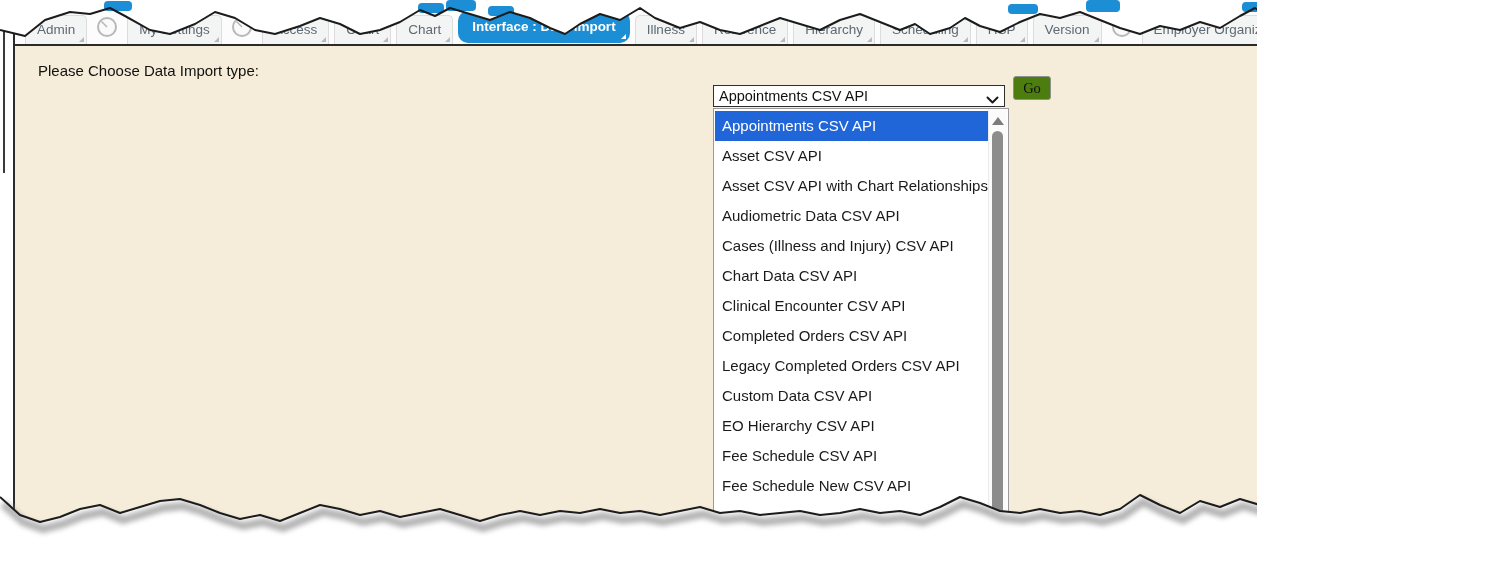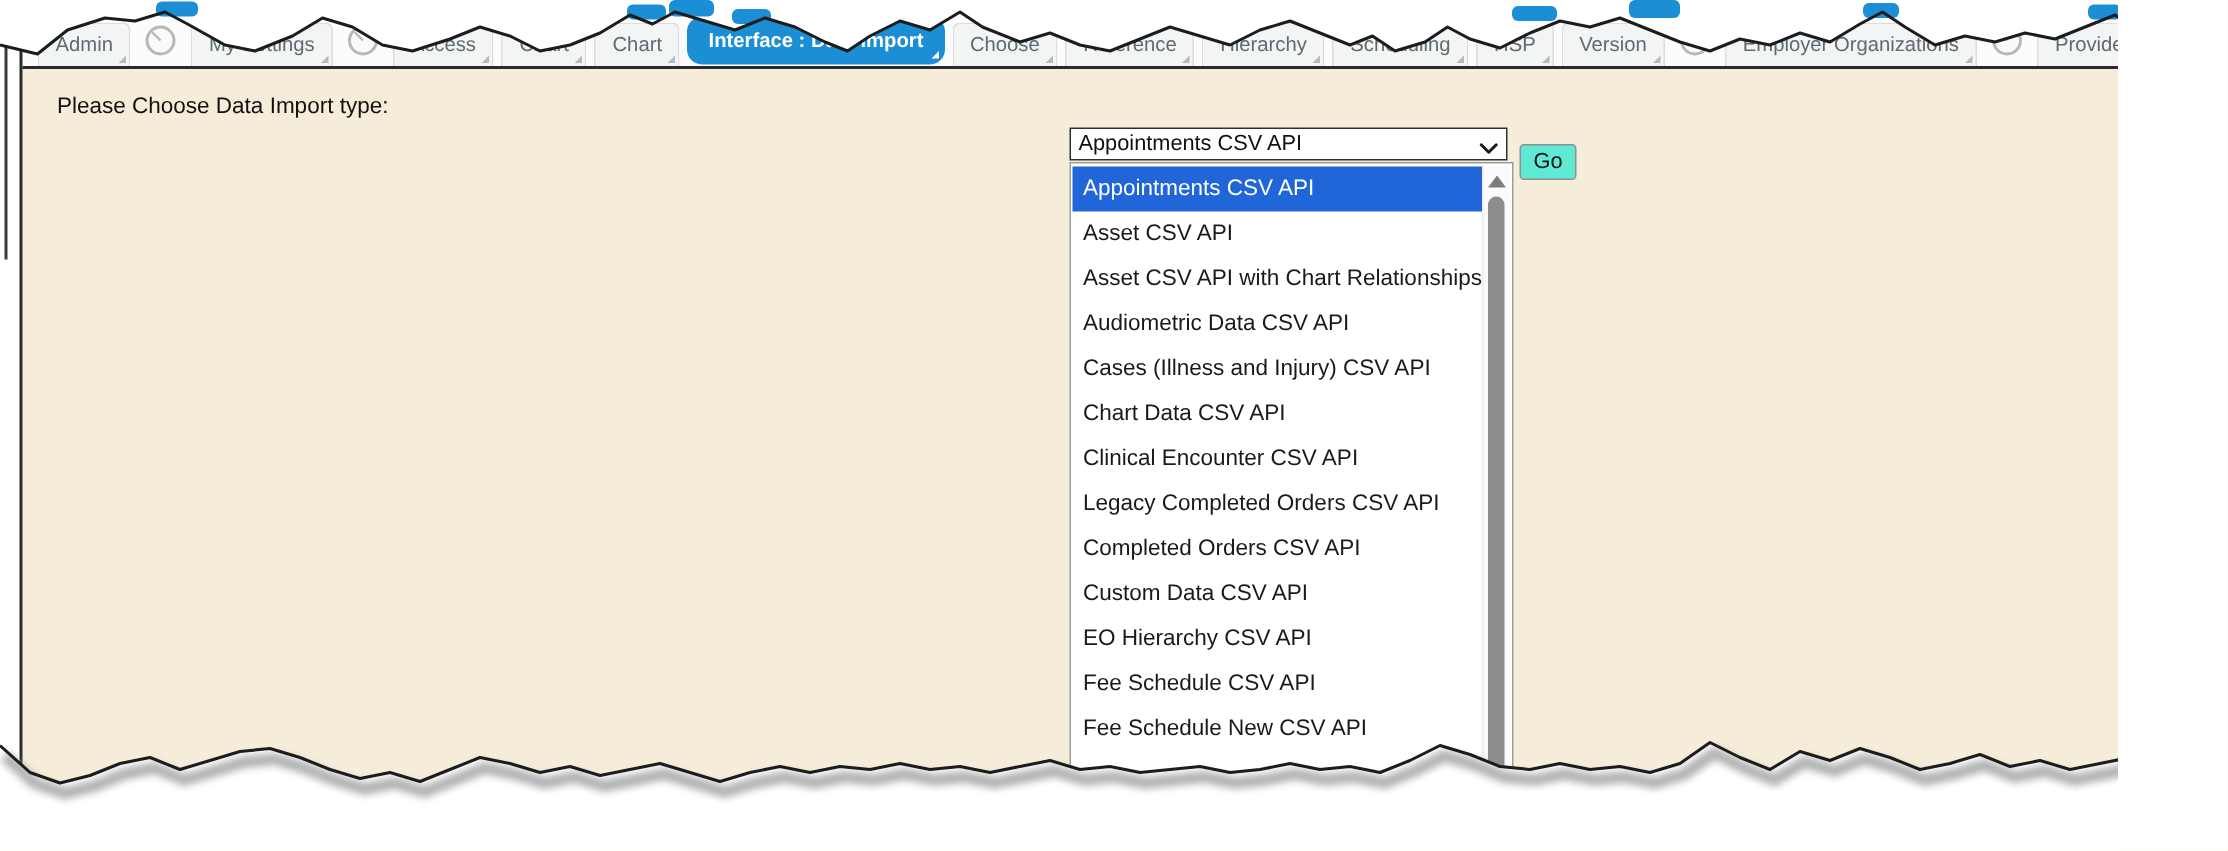--- a/index.html
+++ b/index.html
@@ -1,16 +1,16 @@
 <!DOCTYPE html>
 <html><head>
 <meta charset="utf-8">
 <style>
   html,body{margin:0;padding:0;background:#fff;}
-  .screen{position:relative;width:1412px;height:567px;background:#fff;overflow:hidden;
+  .screen{position:relative;width:1257px;height:567px;background:#fff;overflow:hidden;
           font-family:"Liberation Sans",sans-serif;}
 
   
   .edge-left-outer{position:absolute;left:3px;top:28px;width:2px;height:145px;background:#3a3a3a;z-index:4;}
   .edge-left{position:absolute;left:13px;top:8px;width:2px;height:502px;background:#2b2b2b;z-index:4;}
   .edge-right{position:absolute;left:1452px;top:24px;width:3px;height:488px;background:#2b2b2b;
               box-shadow:5px 4px 5px rgba(90,90,90,.55);z-index:4;}
 
   
   .tabbar{position:absolute;left:15px;top:4px;width:1437px;height:42px;background:#fcfcfc;
@@ -28,23 +28,23 @@
 
   
   .panel{position:absolute;left:15px;top:46px;width:1437px;height:480px;background:#f5ecd9;z-index:1;}
   .prompt{position:absolute;left:38px;top:62px;font-size:15px;color:#111;z-index:2;}
 
   
   .select-box{position:absolute;left:713px;top:85px;width:292px;height:22px;background:#fff;
       border:1px solid #2e2e2e;box-sizing:border-box;display:flex;align-items:center;
       font-size:14.5px;color:#111;padding-left:5px;z-index:2;cursor:pointer;}
   .select-box .chev{position:absolute;right:5px;top:6px;}
-  .go-btn{position:absolute;left:1013px;top:96px;width:38px;height:24px;background:#5eead4;
+  .go-btn{position:absolute;left:1013px;top:76px;width:38px;height:24px;background:#4d7c0f;
       border:1px solid #8f8f8f;border-radius:3px;font-size:14.5px;color:#111;
-      font-family:Liberation Sans, sans-serif;z-index:2;cursor:pointer;}
+      font-family:Liberation Serif, serif;z-index:2;cursor:pointer;}
 
   
   .listbox{position:absolute;left:713px;top:108px;width:296px;height:436px;background:#fff;
       border:1px solid #9b9b9b;box-sizing:border-box;z-index:3;}
   .opts{position:absolute;left:1px;top:2px;right:19px;}
   .opt{height:30px;line-height:30px;padding-left:7px;font-size:15px;color:#1a1a1a;
       white-space:nowrap;overflow:hidden;cursor:pointer;}
   .opt.selected{background:#2166d8;color:#fff;}
   .scrollbar{position:absolute;top:1px;right:1px;bottom:1px;width:18px;background:#fbfbfb;
       border-left:1px solid #ececec;}
@@ -73,21 +73,21 @@
         </svg></div>
     <div class="tab"><span>My Settings</span><span class="corner"></span></div>
     <div class="tab icon-tab"><svg width="24" height="24" viewBox="0 0 24 24">
           <circle cx="12" cy="13" r="9" fill="#fafafa" stroke="#b8b8b8" stroke-width="2"></circle>
           <line x1="12" y1="13" x2="6.5" y2="7.5" stroke="#b8b8b8" stroke-width="1.6"></line>
         </svg></div>
     <div class="tab"><span>Access</span><span class="corner"></span></div>
     <div class="tab"><span>Chart</span><span class="corner"></span></div>
     <div class="tab"><span>Chart</span><span class="corner"></span></div>
     <div class="tab active"><span>Interface : Data Import</span><span class="corner"></span></div>
-    <div class="tab"><span>Choose</span><span class="corner"></span></div>
+    <div class="tab"><span>Illness</span><span class="corner"></span></div>
     <div class="tab"><span>Reference</span><span class="corner"></span></div>
     <div class="tab"><span>Hierarchy</span><span class="corner"></span></div>
     <div class="tab"><span>Scheduling</span><span class="corner"></span></div>
     <div class="tab"><span>HSP</span><span class="corner"></span></div>
     <div class="tab"><span>Version</span><span class="corner"></span></div>
     <div class="tab icon-tab"><svg width="24" height="24" viewBox="0 0 24 24">
           <circle cx="12" cy="13" r="9" fill="#fafafa" stroke="#b8b8b8" stroke-width="2"></circle>
           <line x1="12" y1="13" x2="6.5" y2="7.5" stroke="#b8b8b8" stroke-width="1.6"></line>
         </svg></div>
     <div class="tab"><span>Employer Organizations</span><span class="corner"></span></div>
@@ -113,22 +113,22 @@
 
   <div class="listbox">
     <div class="opts">
       <div class="opt selected">Appointments CSV API</div>
       <div class="opt">Asset CSV API</div>
       <div class="opt">Asset CSV API with Chart Relationships</div>
       <div class="opt">Audiometric Data CSV API</div>
       <div class="opt">Cases (Illness and Injury) CSV API</div>
       <div class="opt">Chart Data CSV API</div>
       <div class="opt">Clinical Encounter CSV API</div>
+      <div class="opt">Completed Orders CSV API</div>
       <div class="opt">Legacy Completed Orders CSV API</div>
-      <div class="opt">Completed Orders CSV API</div>
       <div class="opt">Custom Data CSV API</div>
       <div class="opt">EO Hierarchy CSV API</div>
       <div class="opt">Fee Schedule CSV API</div>
       <div class="opt">Fee Schedule New CSV API</div>
     </div>
     <div class="scrollbar">
       <div class="sb-up"></div>
       <div class="sb-thumb"></div>
     </div>
   </div>

